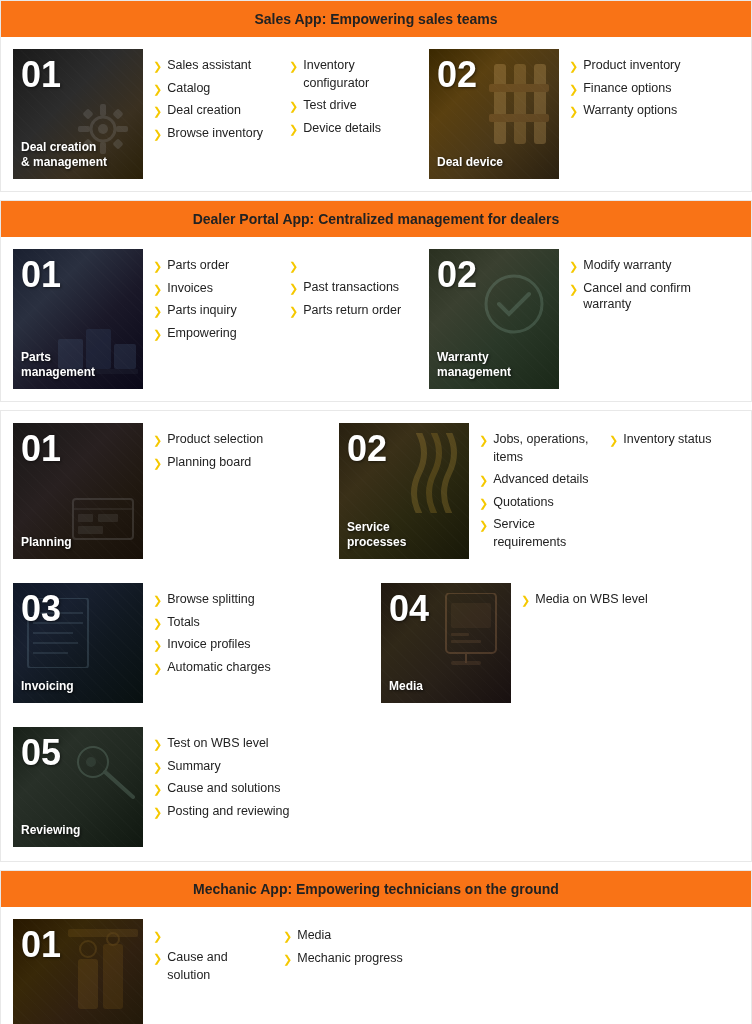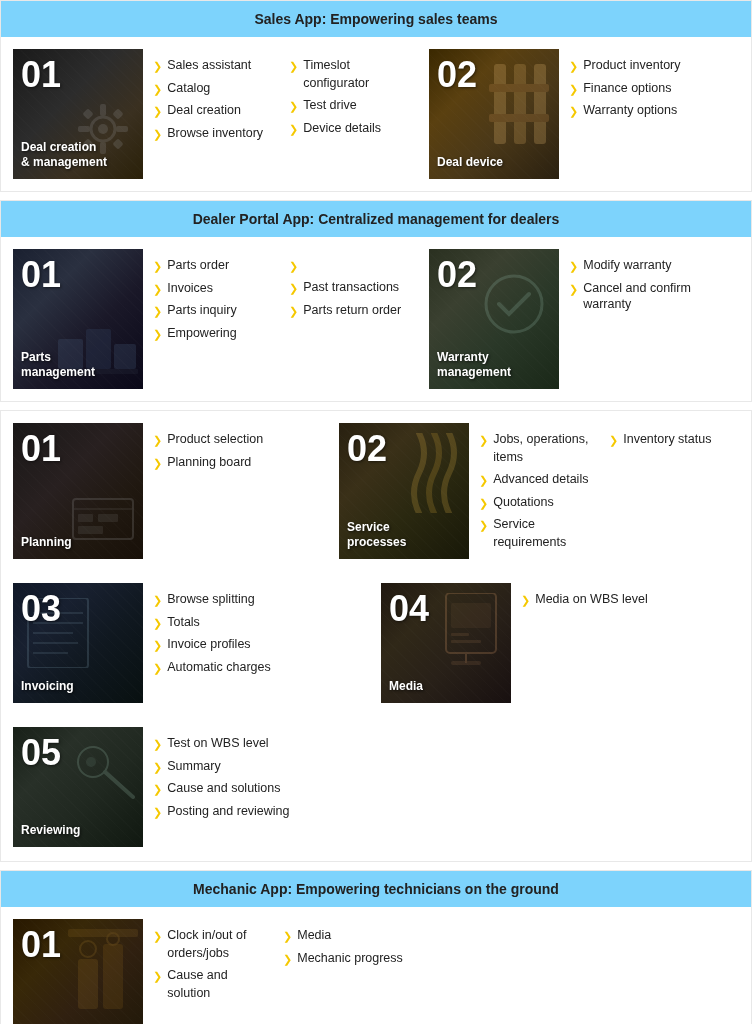--- a/index.html
+++ b/index.html
@@ -9,21 +9,21 @@
       width: 752px;
       min-height: 1024px;
       font-size: 13px;
       color: #222;
     }
     .page-container {
       width: 752px;
       background: #fff;
     }
     .section-header {
-      background: #7dd3fc;
+      background: #f97316;
       text-align: center;
       padding: 10px 16px;
       font-weight: 700;
       font-size: 14px;
       color: #222;
     }
     .module-image {
       width: 130px;
       min-height: 120px;
       position: relative;
@@ -186,21 +186,21 @@
                 <span>Deal creation</span>
               </div>
             <div class="feature-item">
                 <span class="chevron">❯</span>
                 <span>Browse inventory</span>
               </div>
           </div>
           <div class="feature-column">
             <div class="feature-item">
                 <span class="chevron">❯</span>
-                <span>Timeslot configurator</span>
+                <span>Inventory configurator</span>
               </div>
             <div class="feature-item">
                 <span class="chevron">❯</span>
                 <span>Test drive</span>
               </div>
             <div class="feature-item">
                 <span class="chevron">❯</span>
                 <span>Device details</span>
               </div>
           </div>
@@ -496,21 +496,20 @@
             <circle cx="20" cy="20" r="8" fill="none" stroke="#e8b040" stroke-width="2" opacity="0.5"></circle>
             <circle cx="45" cy="10" r="6" fill="none" stroke="#e8b040" stroke-width="2" opacity="0.5"></circle>
           </svg>
           <span class="module-number">01</span>
 
         </div>
         <div class="module-features" style="flex-direction:row;gap:10px;">
           <div class="feature-column">
             <div class="feature-item">
                 <span class="chevron">❯</span>
-                <span>Clock in/out of orders/jobs</span>
               </div>
             <div class="feature-item">
                 <span class="chevron">❯</span>
                 <span>Cause and solution</span>
               </div>
 
           </div>
           <div class="feature-column">
             <div class="feature-item">
                 <span class="chevron">❯</span>

